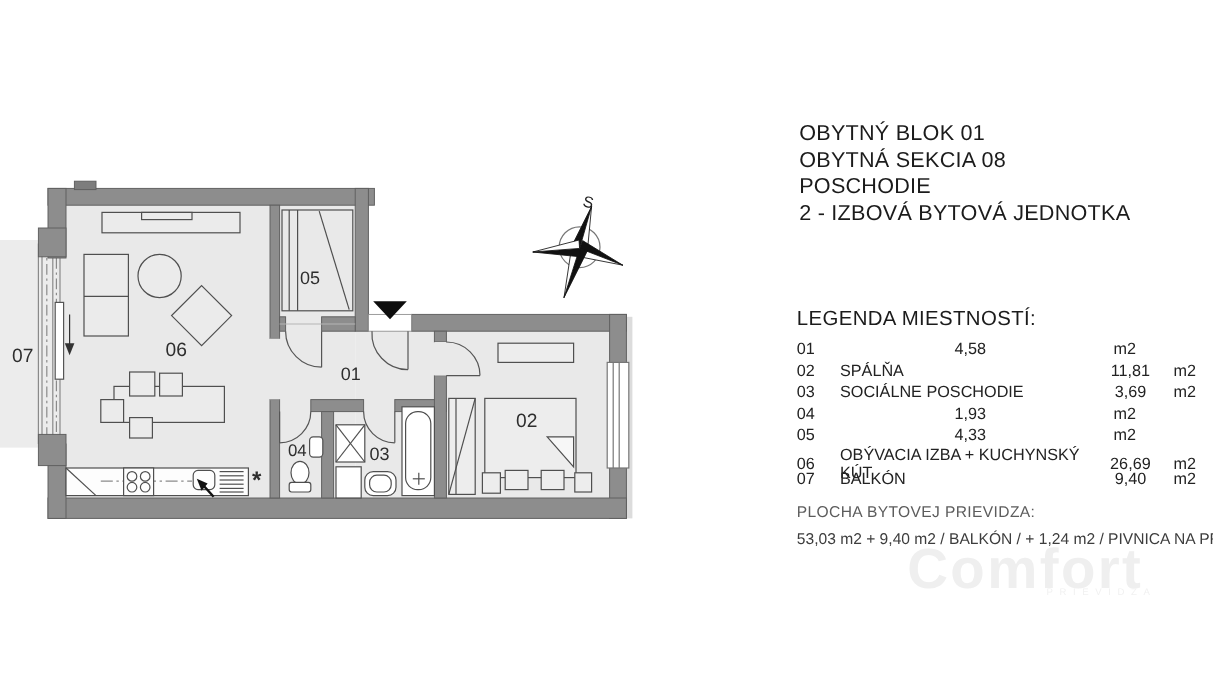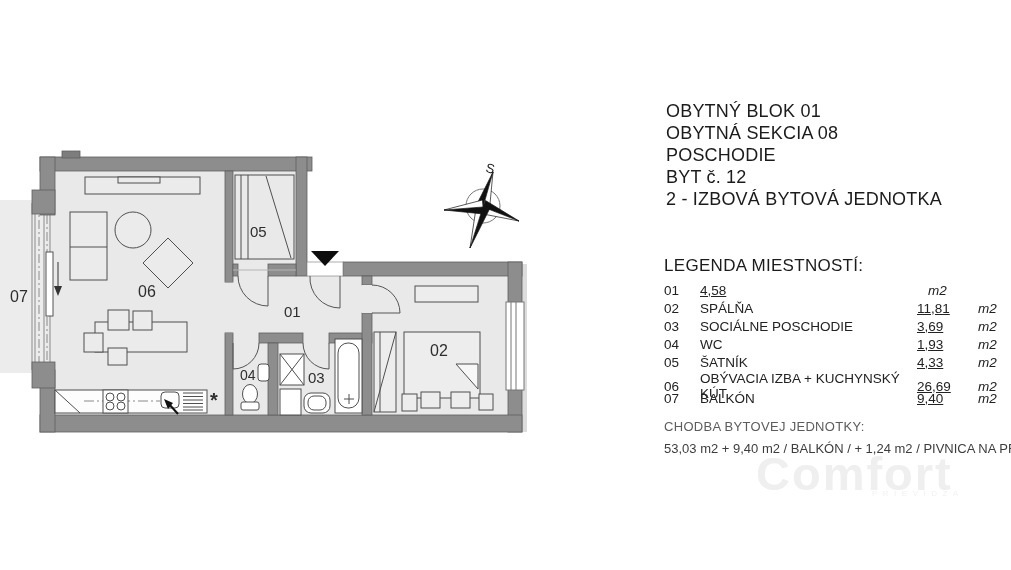--- a/index.html
+++ b/index.html
@@ -3,22 +3,22 @@
 <meta charset="utf-8">
 <style>
   html,body{margin:0;padding:0;background:#fff;}
   #stage{position:relative;width:1011px;height:570px;background:#fff;overflow:hidden;
          font-family:"Liberation Sans",sans-serif;color:#1d1d1d;}
   
   .hdr{position:absolute;left:666px;top:100px;font-size:18px;line-height:22px;color:#1b1b1b;letter-spacing:.2px;}
   .legend-title{position:absolute;left:664px;top:256px;font-size:17px;color:#1b1b1b;letter-spacing:.3px;}
   .legend{position:absolute;left:664px;top:281px;width:330px;font-size:13.5px;color:#222;}
   .legend .row{display:grid;grid-template-columns:36px 217px 50px 1fr;height:18px;align-items:center;}
-  .legend .area{text-align:left;text-decoration:underline;}
-  .legend .unit{padding-left:11px;font-style:italic;}
+  .legend .area{text-align:center;}
+  .legend .unit{padding-left:11px;}
   .summary-title{position:absolute;left:664px;top:419px;font-size:13px;color:#5c5c5c;letter-spacing:.3px;}
   .summary-line{position:absolute;left:664px;top:441px;width:347px;font-size:13px;color:#3d3d3d;
                 white-space:nowrap;overflow:hidden;}
   
   .wm{position:absolute;left:756px;top:446px;font-size:47px;font-weight:bold;
       color:#efefef;letter-spacing:2px;z-index:0;}
   .wm-sub{position:absolute;left:872px;top:489px;font-size:8px;letter-spacing:5.5px;color:#f1f1f1;z-index:0;}
   .summary-title,.summary-line{z-index:1;}
   svg text{font-family:"Liberation Sans",sans-serif;}
 </style>
@@ -231,21 +231,20 @@
     </g>
   </svg>
 
   <div class="wm">Comfort</div>
   <div class="wm-sub">PRIEVIDZA</div>
 
   <div class="hdr">
     <div>OBYTNÝ BLOK 01</div>
     <div>OBYTNÁ SEKCIA 08</div>
     <div>POSCHODIE</div>
-    <div>BYT č. 12</div>
     <div>2 - IZBOVÁ BYTOVÁ JEDNOTKA</div>
   </div>
 
   <div class="legend-title">LEGENDA MIESTNOSTÍ:</div>
 
   <div class="legend">
     <div class="row">
       <span class="num">01</span>
       <span class="area">4,58</span>
       <span class="unit">m2</span>
@@ -257,40 +256,38 @@
       <span class="unit">m2</span>
     </div>
     <div class="row">
       <span class="num">03</span>
       <span class="name">SOCIÁLNE POSCHODIE</span>
       <span class="area">3,69</span>
       <span class="unit">m2</span>
     </div>
     <div class="row">
       <span class="num">04</span>
-      <span class="name">WC</span>
       <span class="area">1,93</span>
       <span class="unit">m2</span>
     </div>
     <div class="row">
       <span class="num">05</span>
-      <span class="name">ŠATNÍK</span>
       <span class="area">4,33</span>
       <span class="unit">m2</span>
     </div>
     <div class="row">
       <span class="num">06</span>
       <span class="name">OBÝVACIA IZBA + KUCHYNSKÝ KÚT</span>
       <span class="area">26,69</span>
       <span class="unit">m2</span>
     </div>
     <div class="row">
       <span class="num">07</span>
       <span class="name">BALKÓN</span>
       <span class="area">9,40</span>
       <span class="unit">m2</span>
     </div>
   </div>
 
-  <div class="summary-title">CHODBA BYTOVEJ JEDNOTKY:</div>
+  <div class="summary-title">PLOCHA BYTOVEJ PRIEVIDZA:</div>
   <div class="summary-line">53,03 m2 + 9,40 m2 / BALKÓN / + 1,24 m2 / PIVNICA NA PRÍZE</div>
 
 </div>
 
 </body></html>

